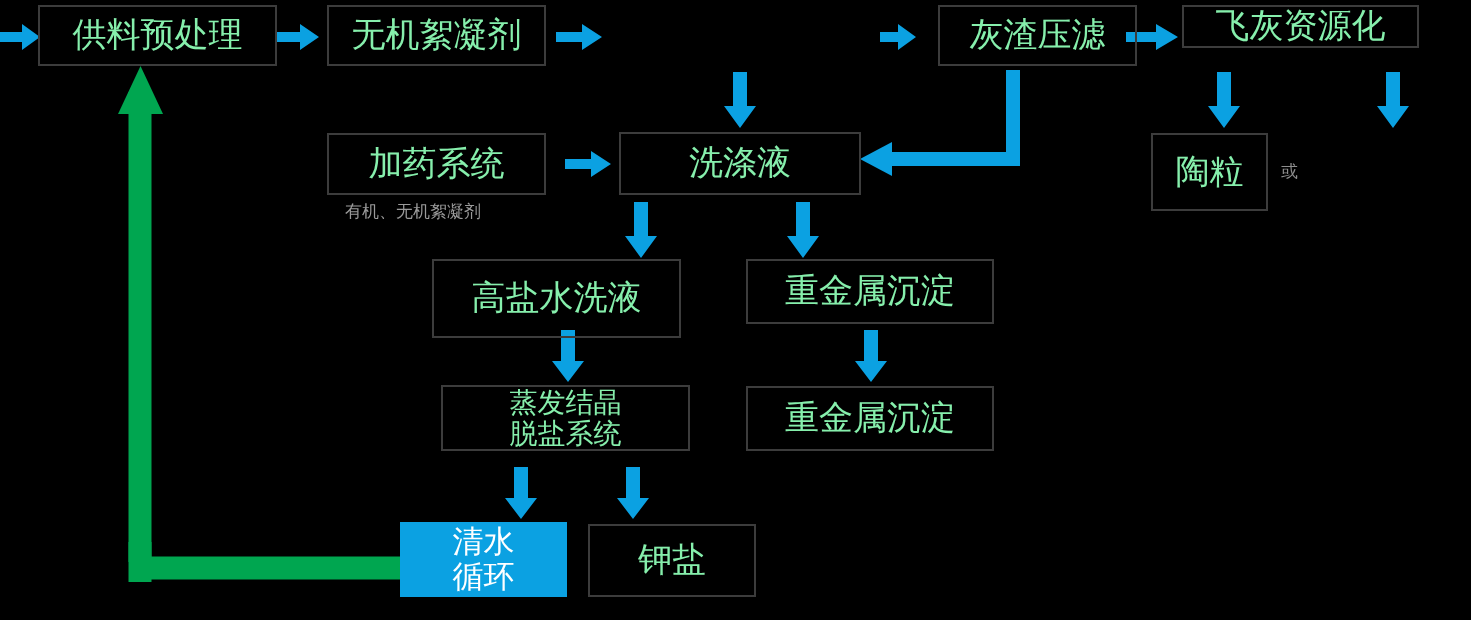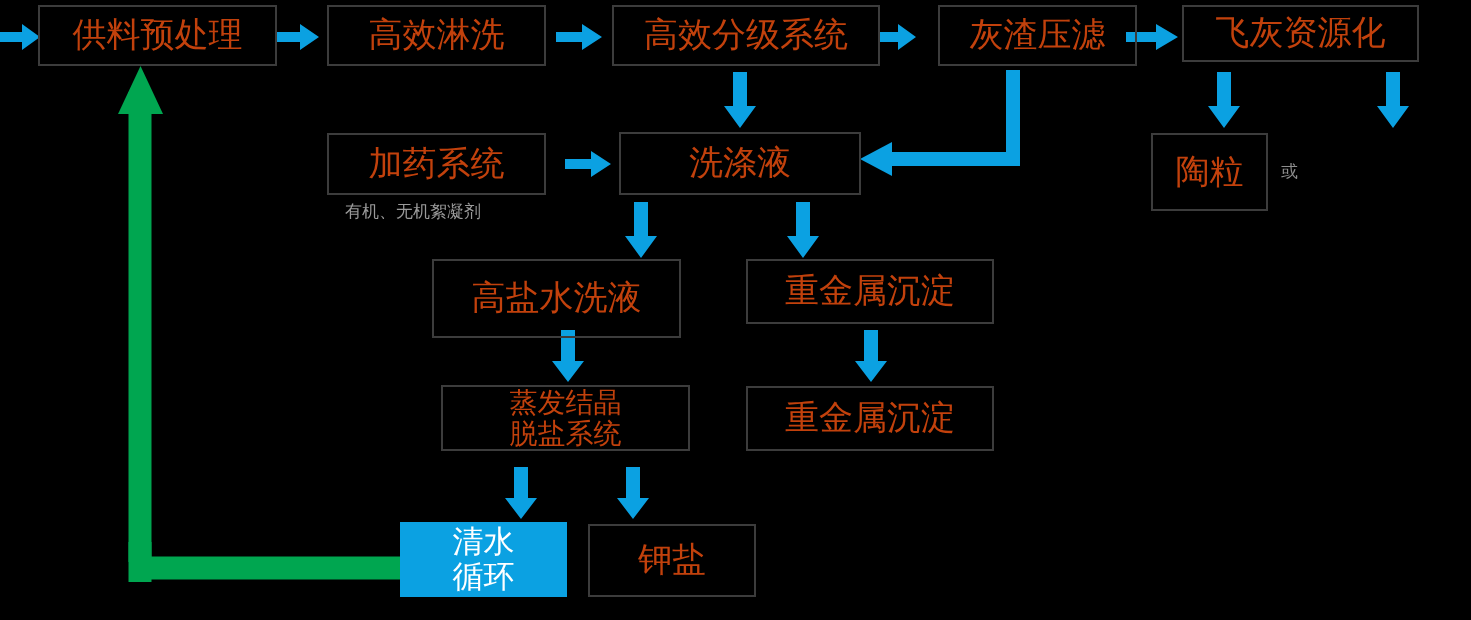--- a/index.html
+++ b/index.html
@@ -14,21 +14,21 @@
     position: relative;
     width: 1471px;
     height: 620px;
     background: #000000;
     overflow: hidden;
   }
   .node {
     position: absolute;
     box-sizing: border-box;
     border: 2px solid #3c3c3c;
-    color: #c2410c;
+    color: #86efac;
     display: flex;
     align-items: center;
     justify-content: center;
     text-align: center;
     line-height: 1.12;
     font-family: "Liberation Serif", "DejaVu Serif", serif;
     font-size: 34px;
     white-space: pre-line;
     background: transparent;
   }
@@ -165,27 +165,26 @@
   <div class="elbow" style="left:118px; top:62px;">
     <svg width="290" height="520" viewBox="0 0 290 520">
       <path d="M 22,500 L 22,30 M 22,506 L 290,506" stroke="#00a650" stroke-width="23" fill="none"></path>
       <rect x="10.5" y="480" width="23" height="40" fill="#00a650"></rect>
       <polygon points="0,52 45,52 22.5,4" fill="#00a650"></polygon>
     </svg>
   </div>
 
   <div class="node" style="left:38px; top:5px; width:239px; height:61px;">供料预处理</div>
 
-  <div class="node" style="left:327px; top:5px; width:219px; height:61px;">高效淋洗</div>
-
-  <div class="node" style="left:612px; top:5px; width:268px; height:61px;">高效分级系统</div>
+  <div class="node" style="left:327px; top:5px; width:219px; height:61px;">无机絮凝剂</div>
+
 
   <div class="node" style="left:918px; top:5px; width:199px; height:61px;margin-left:20px;">灰渣压滤</div>
 
-  <div class="node" style="left:1182px; top:5px; width:237px; height:57px;">飞灰资源化</div>
+  <div class="node" style="left:1182px; top:5px; width:237px; height:43px;">飞灰资源化</div>
 
   <div class="node" style="left:1151px; top:133px; width:117px; height:78px;">陶粒</div>
 
 
   <div class="node" style="left:327px; top:133px; width:219px; height:62px;">加药系统</div>
 
   <div class="caption" style="left:345px; top:200px;">有机、无机絮凝剂</div>
 
   <div class="node" style="left:619px; top:132px; width:242px; height:63px;">洗涤液</div>
 

